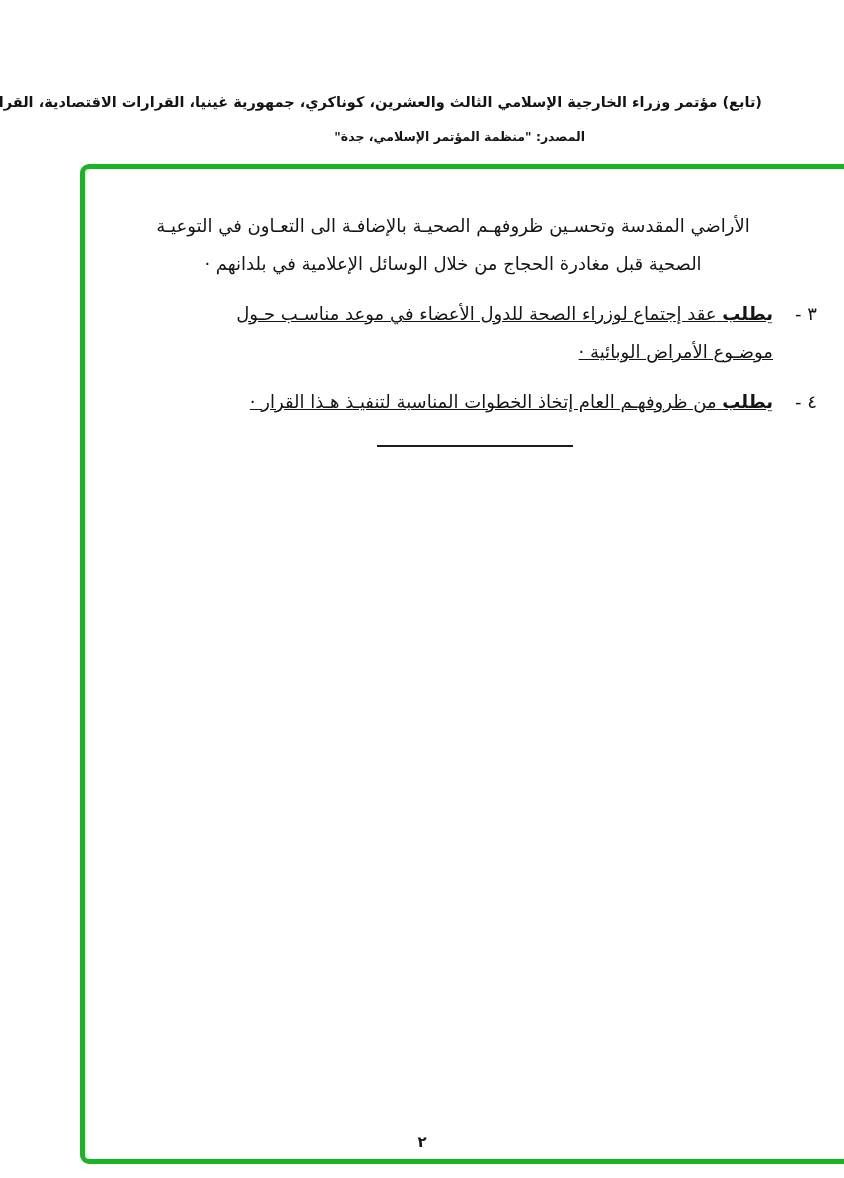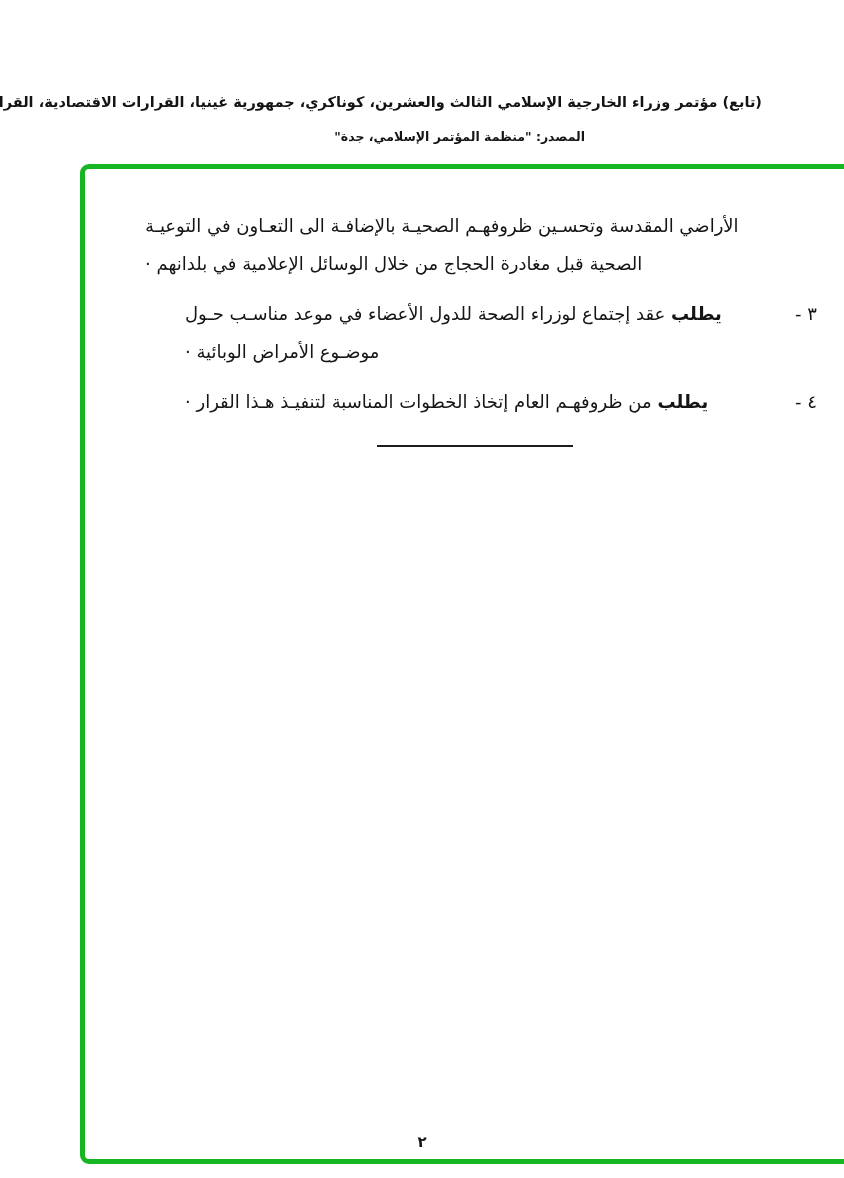--- a/index.html
+++ b/index.html
@@ -40,37 +40,38 @@
     box-sizing:content-box;
   }
   .body-text{
     direction:rtl;
     font-size:18px;
     line-height:38px;
     color:#151515;
   }
   .para{
     margin:0 56px 0 0;
-    text-align:left;
+    text-align:center;
   }
   .item{
     display:flex;
     direction:rtl;
     margin-top:12px;
   }
   .item-num{
     flex:0 0 44px;
     text-align:right;
     font-size:18px;
     white-space:nowrap;
   }
   .item-text{
     flex:1;
-    text-align:left;
+    text-align:right;
     padding-left:40px;
+    text-decoration:underline;
   }
   .item-text b{font-weight:bold;}
   .separator{
     width:196px;
     border-top:2px solid #1d1d1d;
     margin:24px auto 0;
     transform:translateX(-6px);
   }
   .page-number{
     position:absolute;

